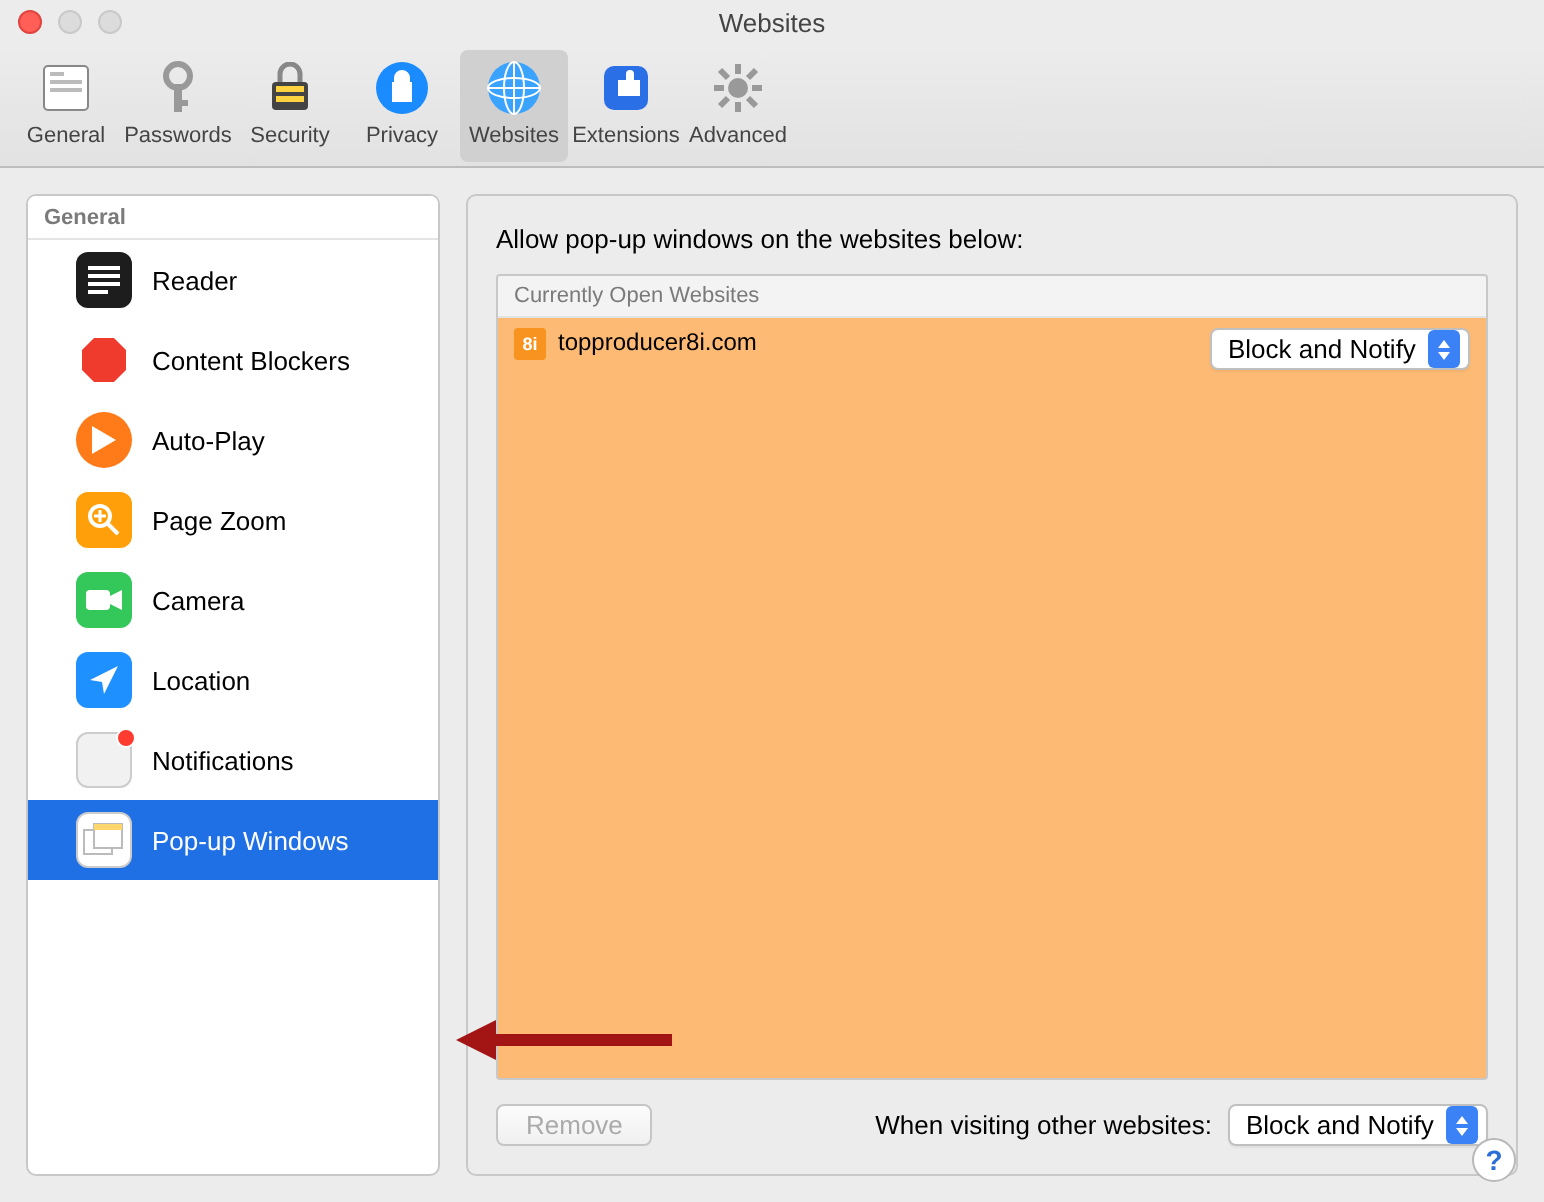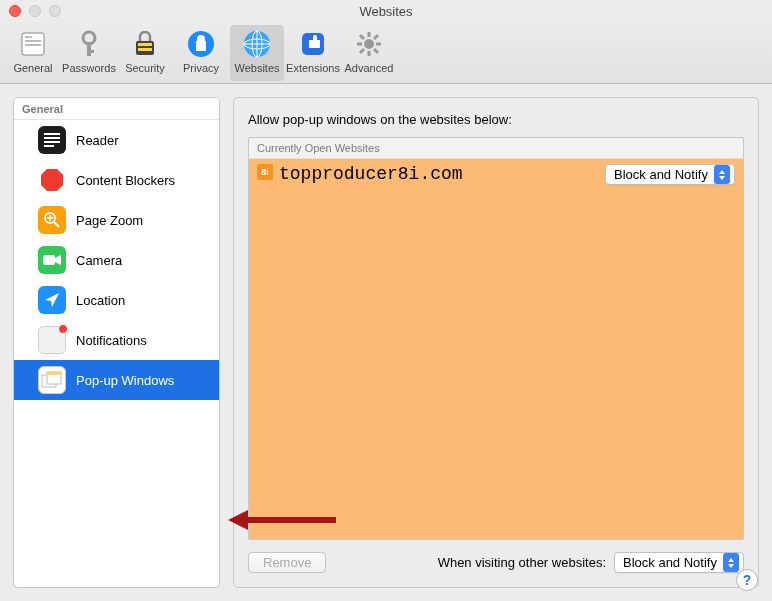--- a/index.html
+++ b/index.html
@@ -174,22 +174,21 @@
   .favicon {
     width: 16px;
     height: 16px;
     background: #f7931e;
     border-radius: 2px;
     display:flex;align-items:center;justify-content:center;
     color:#fff;font-size:9px;font-weight:bold;
   }
   .site-domain {
     flex: 1;
-    font-size: 18px;
-    font-family: Liberation Mono, monospace;
+    font-size: 12px;
   }
   .dropdown {
     display: inline-flex;
     align-items: center;
     background: #fff;
     border: 1px solid #c0c0c0;
     border-radius: 4px;
     height: 21px;
     padding-left: 8px;
     font-size: 13px;
@@ -396,20 +395,28 @@
 
         <div class="sidebar-item">
           <div class="sb-icon">
             <svg width="28" height="28" viewBox="0 0 28 28">
                 <polygon points="9,3 19,3 25,9 25,19 19,25 9,25 3,19 3,9" fill="#ef3a2e"></polygon>
               </svg>
           </div>
           <span>Content Blockers</span>
         </div>
 
+        <div class="sidebar-item">
+          <div class="sb-icon" style="background:#ff7a18;border-radius:50%">
+            <svg width="12" height="14" viewBox="0 0 12 14">
+                <polygon points="0,0 12,7 0,14" fill="#fff"></polygon>
+              </svg>
+          </div>
+          <span>Auto-Play</span>
+        </div>
 
         <div class="sidebar-item">
           <div class="sb-icon" style="background:#ff9f0a">
             <svg width="18" height="18" viewBox="0 0 18 18">
                 <circle cx="7" cy="7" r="5" fill="none" stroke="#fff" stroke-width="2"></circle>
                 <line x1="11" y1="11" x2="16" y2="16" stroke="#fff" stroke-width="2"></line>
                 <line x1="7" y1="4" x2="7" y2="10" stroke="#fff" stroke-width="1.5"></line>
                 <line x1="4" y1="7" x2="10" y2="7" stroke="#fff" stroke-width="1.5"></line>
               </svg>
           </div>

